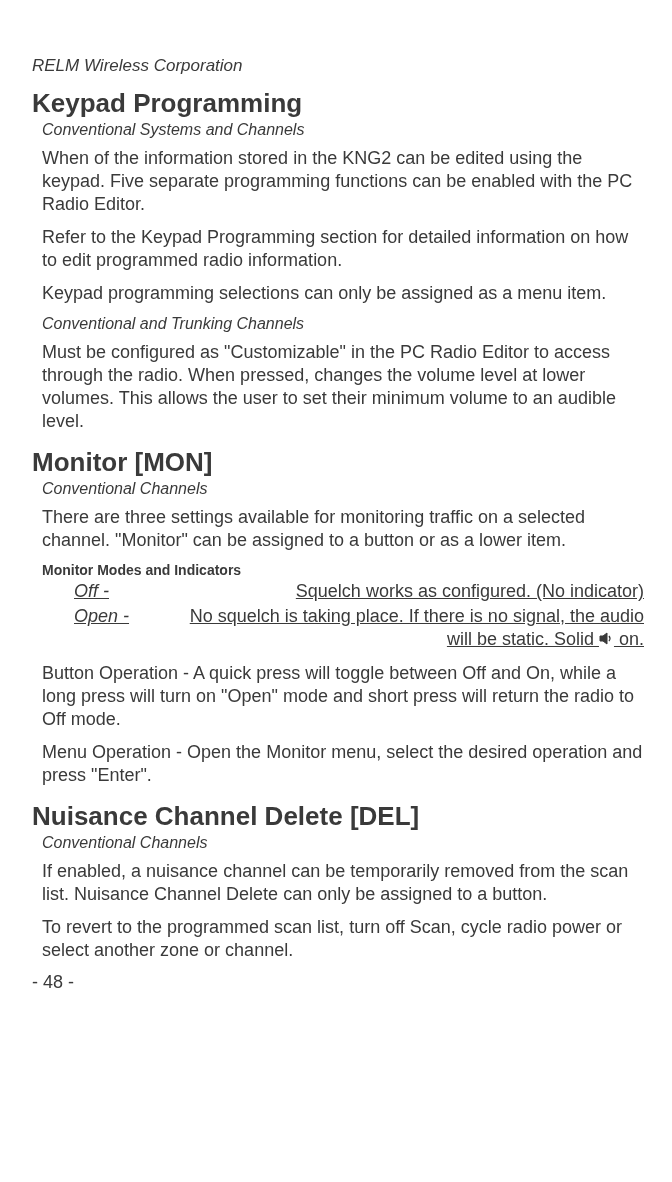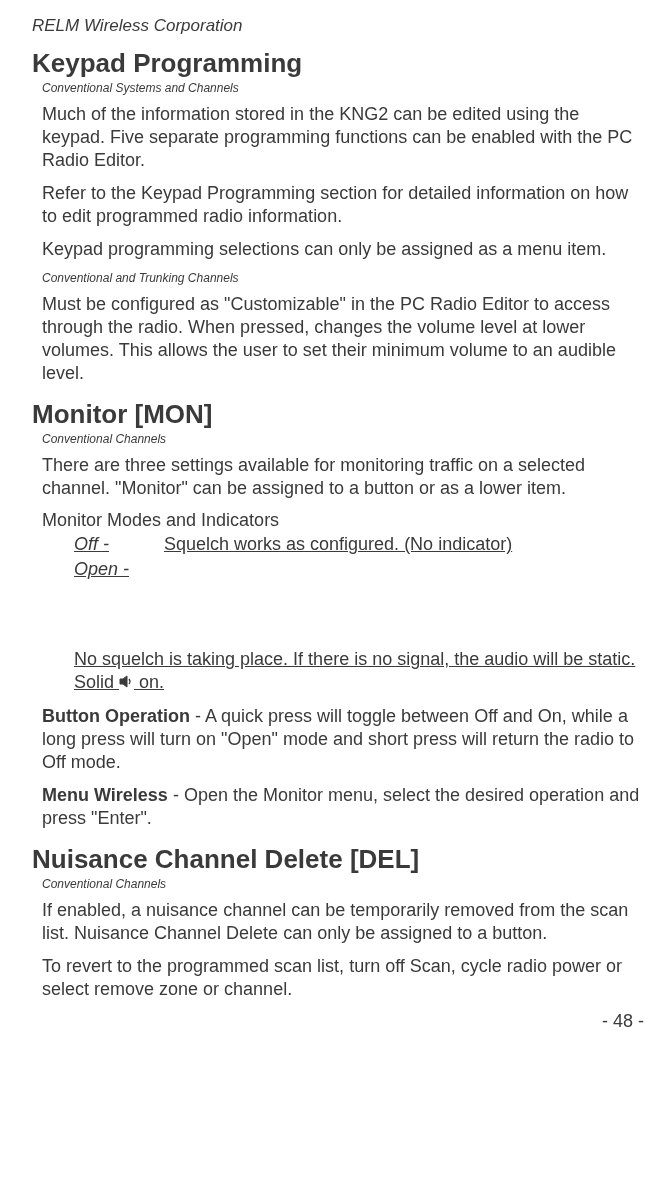--- a/index.html
+++ b/index.html
@@ -6,128 +6,130 @@
       margin: 0;
       padding: 0;
       font-family: Arial, Helvetica, sans-serif;
       background: #ffffff;
       width: 672px;
       color: #3a3a3a;
     }
     .page {
       padding: 16px 28px 18px 32px;
       box-sizing: border-box;
+      margin-top: 40px;
     }
     .header-corp {
       font-style: italic;
       font-size: 17px;
       margin-bottom: 12px;
     }
     .h1 {
       font-size: 26px;
       font-weight: bold;
       margin-bottom: 2px;
     }
     .subtitle {
       font-style: italic;
-      font-size: 12px;
+      font-size: 16px;
       margin-left: 10px;
       margin-bottom: 8px;
     }
     .body-text {
       font-size: 18px;
       margin-left: 10px;
       line-height: 1.28;
       margin-bottom: 10px;
     }
     .bold-inline {
-      font-weight: bold;
+      font-weight: normal;
     }
     .modes-heading {
-      font-size: 18px;
-      font-weight: normal;
+      font-size: 14px;
+      font-weight: bold;
       margin-left: 10px;
       margin-bottom: 2px;
     }
     .mode-row {
       display: flex;
       margin-left: 42px;
       font-size: 18px;
       line-height: 1.28;
       margin-bottom: 2px;
       text-decoration: underline;
     }
     .mode-label {
       font-style: italic;
       flex: 0 0 90px;
     }
     .mode-desc {
       flex: 1;
+      text-align: right;
     }
     .speaker-icon {
       display: inline-block;
       vertical-align: middle;
       position: relative;
       top: -1px;
     }
     .page-num {
-      text-align: right;
+      text-align: left;
       font-size: 18px;
       margin-top: 6px;
     }
     .section-gap {
       margin-top: 14px;
     }
   </style>
 </head>
 <body>
 
 <div class="page">
 
   <div class="header-corp">RELM Wireless Corporation</div>
 
   <div class="h1">Keypad Programming</div>
   <div class="subtitle">Conventional Systems and Channels</div>
-  <div class="body-text">Much of the information stored in the KNG2 can be edited using the keypad. Five separate programming functions can be enabled with the PC Radio Editor.</div>
+  <div class="body-text">When of the information stored in the KNG2 can be edited using the keypad. Five separate programming functions can be enabled with the PC Radio Editor.</div>
   <div class="body-text">Refer to the Keypad Programming section for detailed information on how to edit programmed radio information.</div>
   <div class="body-text">Keypad programming selections can only be assigned as a menu item.</div>
 
   <div class="subtitle">Conventional and Trunking Channels</div>
   <div class="body-text">Must be configured as "Customizable" in the PC Radio Editor to access through the radio. When pressed, changes the volume level at lower volumes. This allows the user to set their minimum volume to an audible level.</div>
 
   <div class="h1 section-gap">Monitor [MON]</div>
   <div class="subtitle">Conventional Channels</div>
   <div class="body-text">There are three settings available for monitoring traffic on a selected channel. "Monitor" can be assigned to a button or as a lower item.</div>
 
   <div class="modes-heading">Monitor Modes and Indicators</div>
 
   <div class="mode-row">
     <div class="mode-label">Off -</div>
     <div class="mode-desc">Squelch works as configured. (No indicator)</div>
   </div>
 
 
-  <div class="mode-row" style="margin-bottom:10px;flex-direction:column;">
+  <div class="mode-row" style="margin-bottom:10px;">
     <div class="mode-label">Open -</div>
     <div class="mode-desc">
       <span>No squelch is taking place. If there is no signal, the audio will be static. Solid </span><span class="speaker-icon"><svg width="15" height="13" viewBox="0 0 15 13">
             <path d="M1 4 L4 4 L8 1 L8 12 L4 9 L1 9 Z" fill="#3a3a3a" stroke="#3a3a3a" stroke-width="1"></path>
             <path d="M10 4 Q12 6.5 10 9" fill="none" stroke="#3a3a3a" stroke-width="1.3"></path>
           </svg></span><span> on.</span>
     </div>
   </div>
 
   <div class="body-text">
     <span class="bold-inline">Button Operation</span><span> - A quick press will toggle between Off and On, while a long press will turn on "Open" mode and short press will return the radio to Off mode.</span>
   </div>
 
   <div class="body-text">
-    <span class="bold-inline">Menu Wireless</span><span> - Open the Monitor menu, select the desired operation and press "Enter".</span>
+    <span class="bold-inline">Menu Operation</span><span> - Open the Monitor menu, select the desired operation and press "Enter".</span>
   </div>
 
   <div class="h1 section-gap">Nuisance Channel Delete [DEL]</div>
   <div class="subtitle">Conventional Channels</div>
   <div class="body-text">If enabled, a nuisance channel can be temporarily removed from the scan list. Nuisance Channel Delete can only be assigned to a button.</div>
-  <div class="body-text">To revert to the programmed scan list, turn off Scan, cycle radio power or select remove zone or channel.</div>
+  <div class="body-text">To revert to the programmed scan list, turn off Scan, cycle radio power or select another zone or channel.</div>
 
   <div class="page-num">- 48 -</div>
 
 </div>
 
 </body></html>

